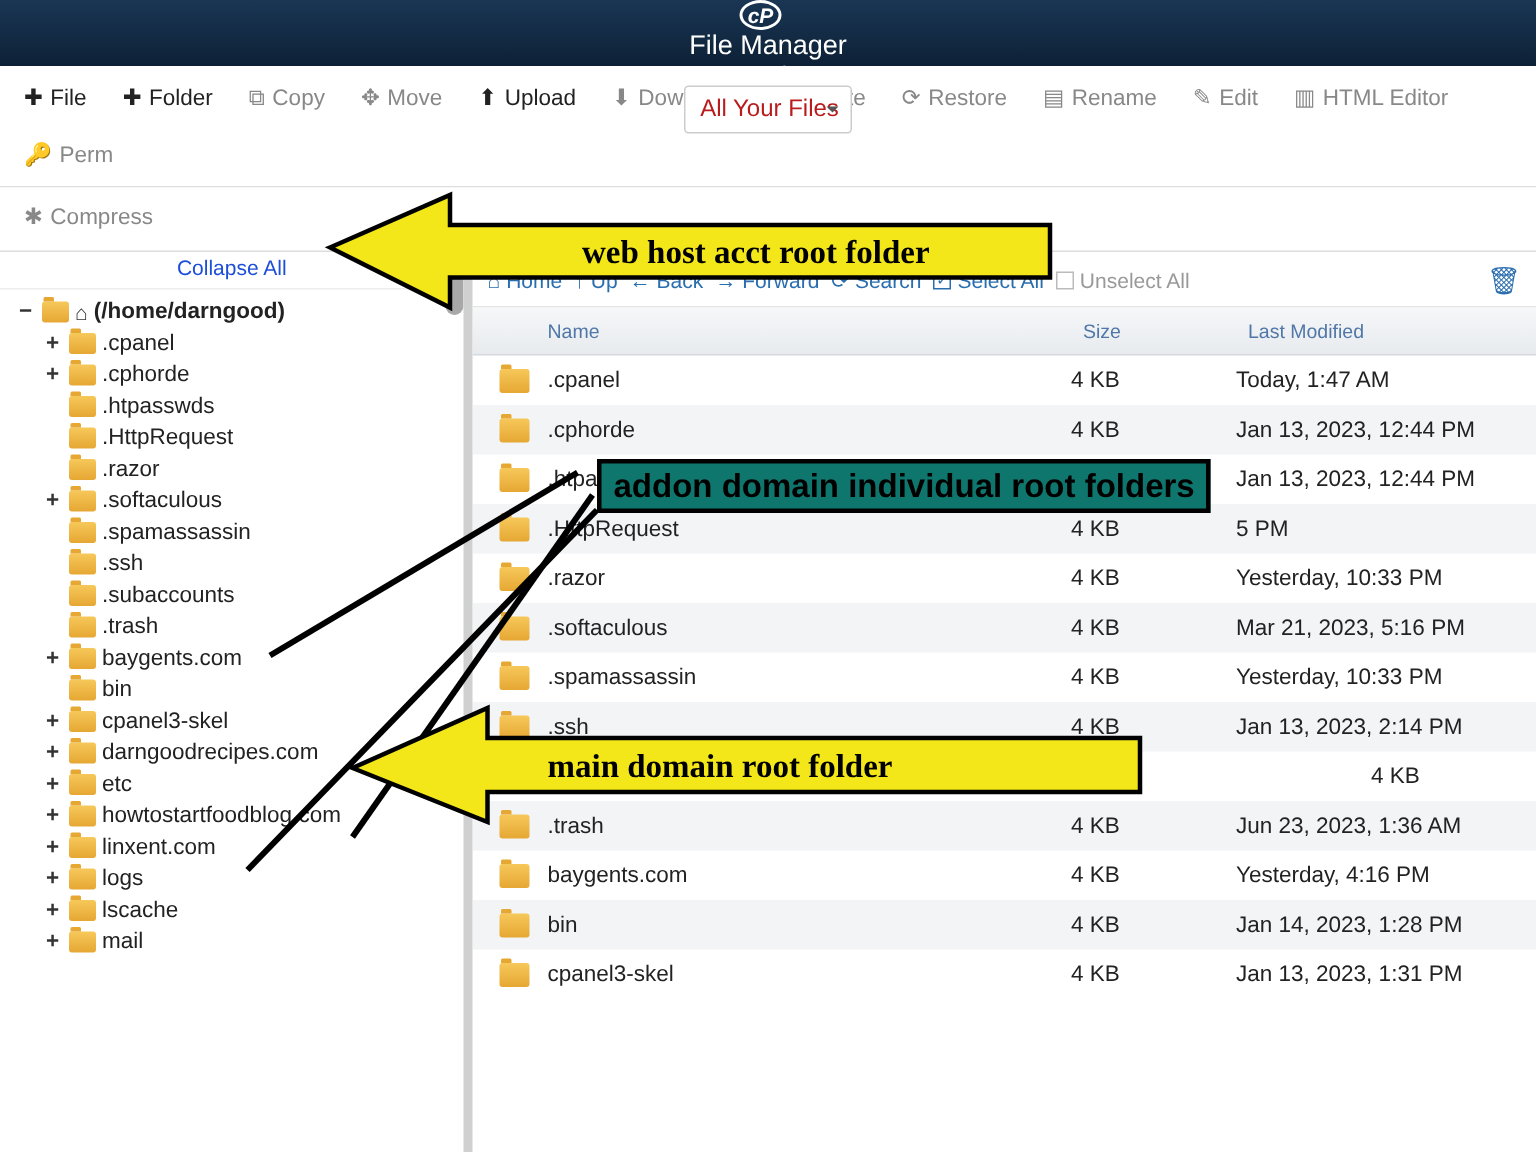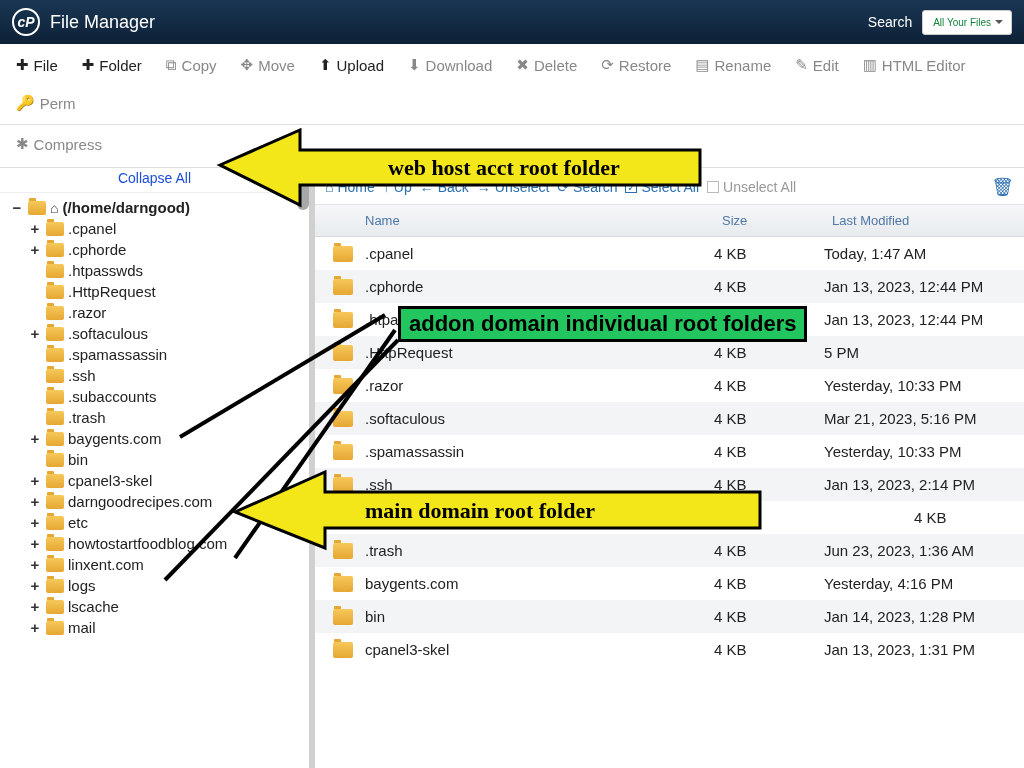--- a/index.html
+++ b/index.html
@@ -1,22 +1,22 @@
 <!DOCTYPE html>
 <html><head>
 <meta charset="utf-8">
 <style>
 * { box-sizing: border-box; margin: 0; padding: 0; }
 body { font-family: "Helvetica Neue", Arial, sans-serif; font-size: 14px; color: #333; width: 1024px; height: 768px; overflow: hidden; background: #fff; position: relative; }
 
-.topbar { background: linear-gradient(#1a3654,#0d2136); height: 44px; display: flex; align-items: center; padding: 0 12px; color: #fff; }
+.topbar { background: linear-gradient(#1a3654,#0d2136); height: 44px; display: flex; align-items: center; padding: 0 12px; color: #fff; flex-direction: column; }
 .cp-logo { width: 28px; height: 28px; border: 2px solid #fff; border-radius: 50%; display: flex; align-items: center; justify-content: center; font-weight: bold; font-style: italic; font-size: 14px; margin-right: 10px; }
 .topbar-title { font-size: 18px; font-weight: 400; flex: 1; }
 .search-label { margin-right: 10px; font-size: 14px; }
-.search-select { background: #fff; border: 1px solid #ccc; border-radius: 3px; padding: 6px 20px 6px 10px; font-size: 10px; position: relative; color: #15803d; }
+.search-select { background: #fff; border: 1px solid #ccc; border-radius: 3px; padding: 6px 8px 6px 10px; font-size: 16px; position: relative; color: #b91c1c; }
 .search-select::after { content: ""; position: absolute; right: 8px; top: 50%; margin-top: -2px; border: 4px solid transparent; border-top-color: #555; }
 
 .toolbar { background: #fff; border-bottom: 1px solid #ddd; padding: 6px 8px; display: flex; flex-wrap: wrap; gap: 8px; align-items: center; }
 .tbtn { display: flex; align-items: center; gap: 5px; padding: 6px 8px; font-size: 15px; color: #888; cursor: pointer; border-radius: 3px; }
 .tbtn.dark { color: #222; }
 .toolbar-row2 { padding: 4px 8px 8px; }
 
 .mainwrap { display: flex; height: calc(100% - 44px - 82px); }
 .treepane { width: 315px; border-right: 6px solid #d0d0d0; overflow: hidden; position: relative; background:#fff; }
 .treepane .collapsehdr { text-align: center; color: #1d4ed8; font-size: 14px; padding: 2px 0 6px; border-bottom: 1px solid #eee; }
@@ -50,21 +50,21 @@
 .row { display:flex; align-items:center; padding: 8px 0; font-size: 15px; color:#222; }
 .row:nth-child(even){ background:#f2f4f6; }
 .row .rico { width:20px; height:16px; margin: 0 12px 0 18px; }
 .row .rname { flex:1; }
 .row .rsize { width:110px; }
 .row .rmod { width:200px; }
 
 
 .annot { position:absolute; pointer-events:none; }
 .arrow-body { fill:#f3e71a; stroke:#000; stroke-width:3; }
-.annot-label { font-family: Arial Black, Arial, sans-serif; font-weight:900; color:#000; font-size:22px; background:#22c55e; border:3px solid #000; padding:2px 8px; white-space:nowrap; }
+.annot-label { font-family: Arial Black, Arial, sans-serif; font-weight:900; color:#000; font-size:22px; background:#0f766e; border:3px solid #000; padding:2px 8px; white-space:nowrap; }
 .line { stroke:#000; stroke-width:4; }
 </style>
 </head>
 <body>
 
 <div class="topbar">
   <div class="cp-logo">cP</div>
   <div class="topbar-title">File Manager</div>
   <div class="search-label">Search</div>
   <div class="search-select">All Your Files</div>
@@ -242,21 +242,21 @@
           </div>
         </div>
     </div>
   </div>
 
   <div class="filepane">
     <div class="navrow">
       <div class="navbtn">⌂ <span>Home</span></div>
       <div class="navbtn">↑ <span>Up</span></div>
       <div class="navbtn">← <span>Back</span></div>
-      <div class="navbtn">→ <span>Unselect</span></div>
+      <div class="navbtn">→ <span>Forward</span></div>
       <div class="navbtn">⟳ <span>Search</span></div>
       <div class="navbtn sel">
           <span class="chk">✓</span>
           <span>Select All</span>
         </div>
       <div class="navbtn unsel">
           <span class="chk"></span>
           <span>Unselect All</span>
         </div>
       <div class="trash-nav">🗑</div>

